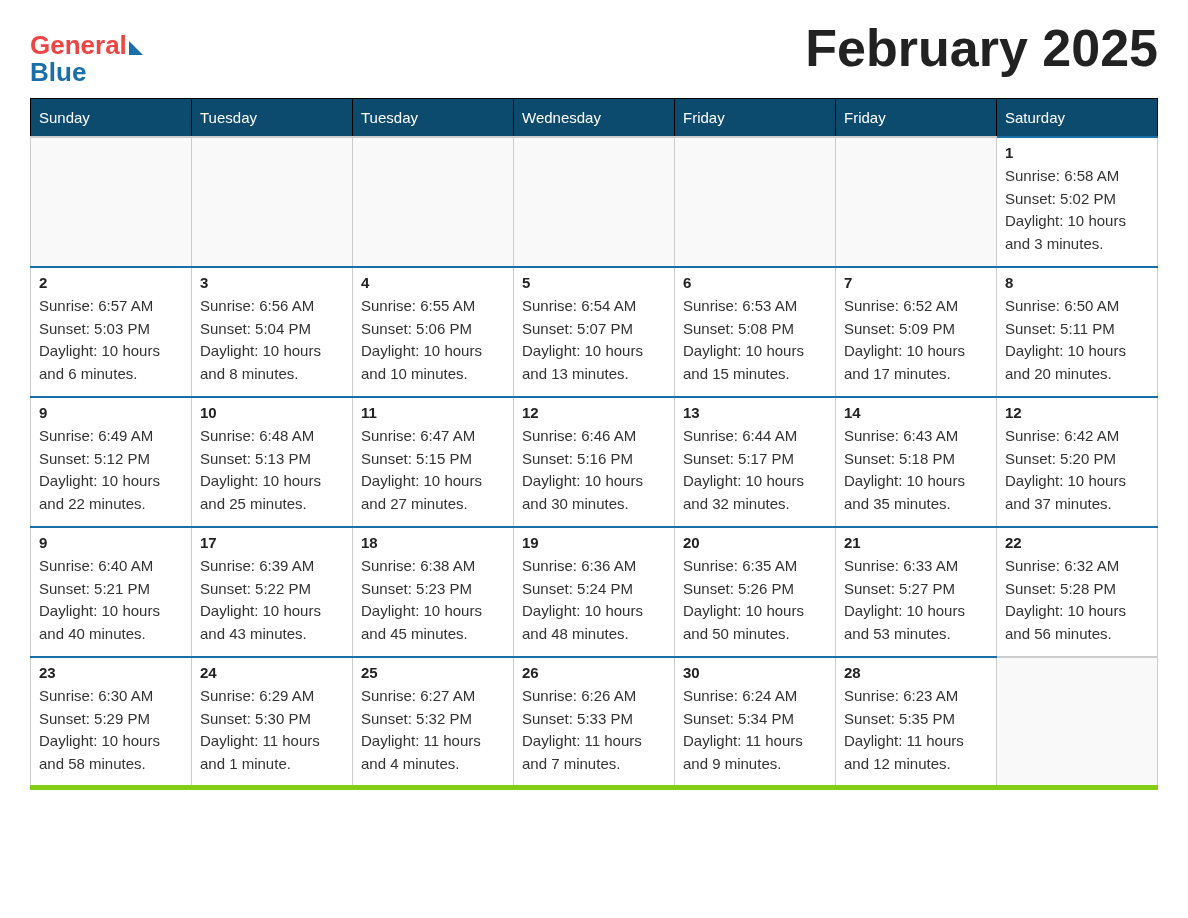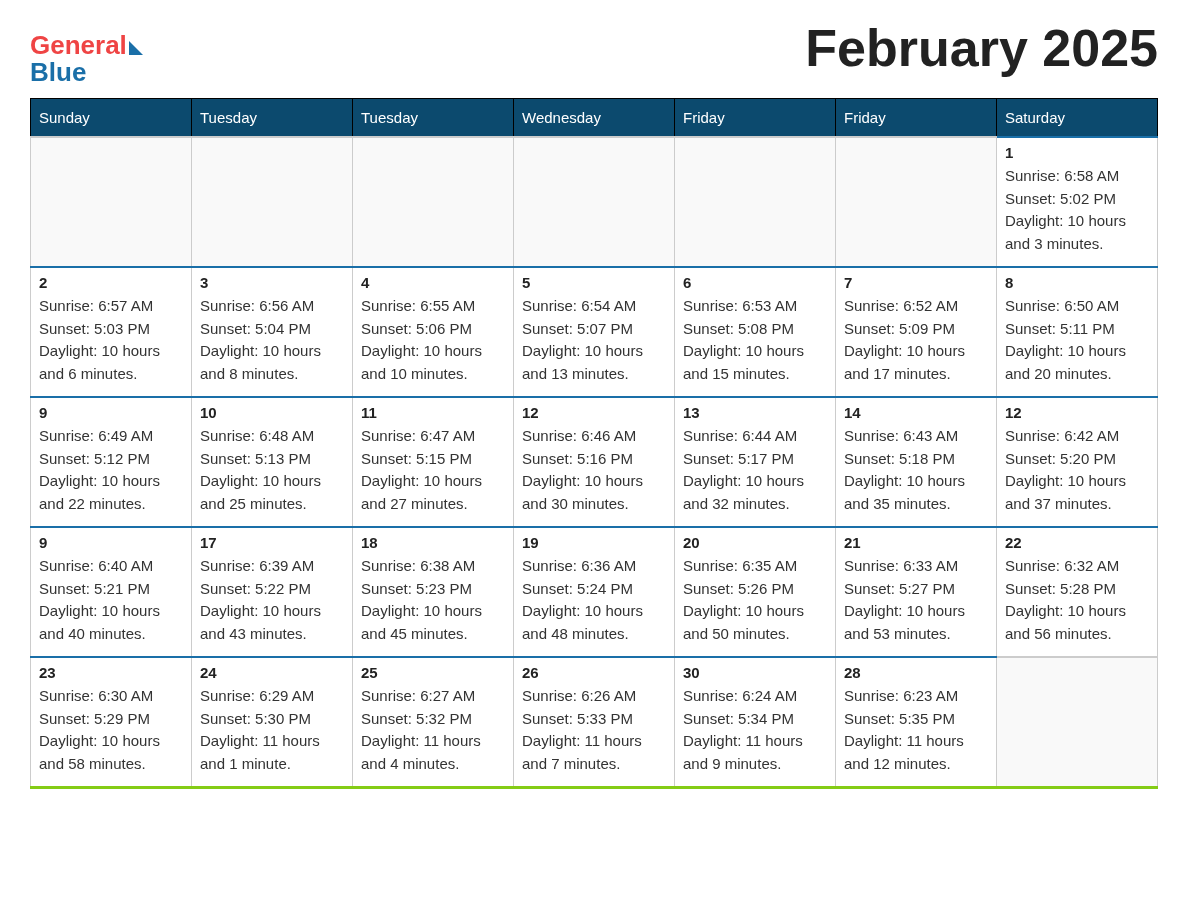--- a/index.html
+++ b/index.html
@@ -95,21 +95,21 @@
     .day-info {
       font-size: 15px;
       color: #333;
       line-height: 1.5;
     }
     .empty-cell {
       background: #f9f9f9;
       border-top: 2px solid #ccc !important;
     }
     .last-row td {
-      border-bottom: 3px solid #84cc16;
+      border-bottom: 5px solid #84cc16;
     }
   </style>
 </head>
 <body>
 
 <div class="header">
   <div class="logo">
     <div class="logo-top">
       <span class="logo-general">General</span>
       <div class="logo-arrow"></div>

